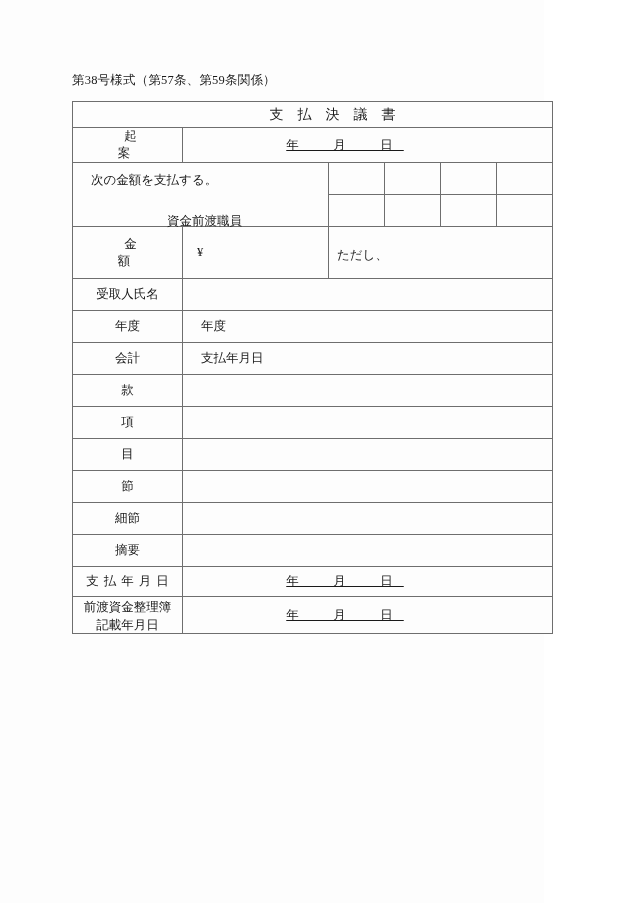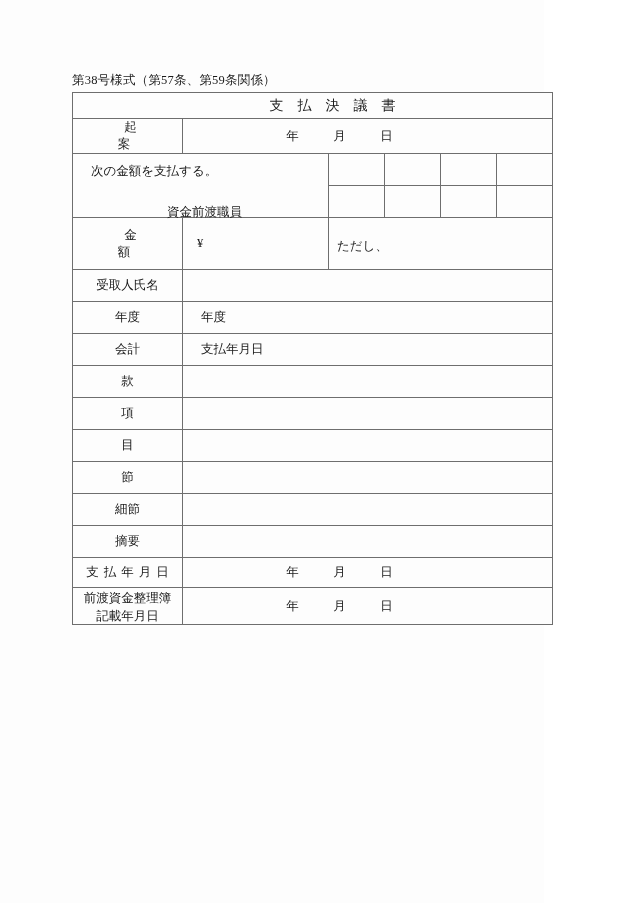--- a/index.html
+++ b/index.html
@@ -33,21 +33,21 @@
     font-size: 12.5px;
     line-height: 16px;
     letter-spacing: 0.2px;
     white-space: nowrap;
   }
 
   
   .form-table {
     position: absolute;
     left: 72px;
-    top: 92px;
+    top: 101px;
     width: 480px;
     border-collapse: collapse;
     table-layout: fixed;
     font-size: 12.5px;
   }
   .form-table td {
     border: 1px solid #6e6e6e;
     padding: 0;
     vertical-align: middle;
     background: #fdfdfd;
@@ -94,20 +94,21 @@
   }
   .value-center {
     text-align: center;
   }
 
   
   .date-spread {
     display: inline-block;
     letter-spacing: 11px;
     text-indent: 11px;
+    text-decoration: underline;
   }
 
   
   .row-kian td { height: 26px; }
   .kian-date {
     text-align: center;
     padding-right: 56px !important;
     box-sizing: border-box;
   }
 

